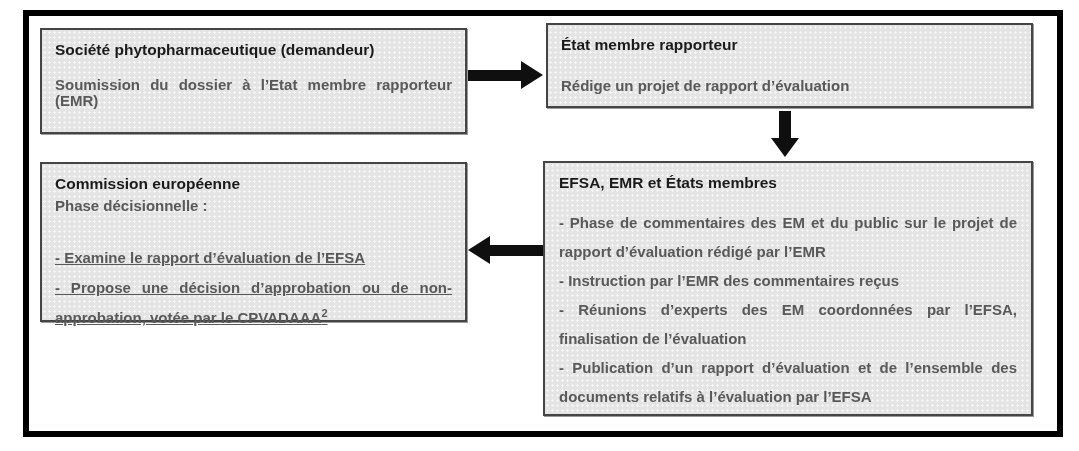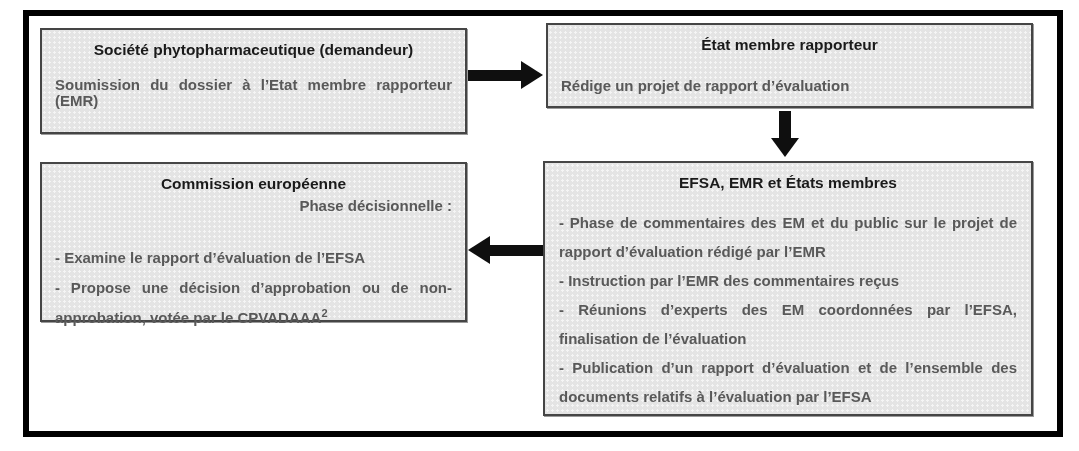--- a/index.html
+++ b/index.html
@@ -30,37 +30,37 @@
     font-weight: bold;
     font-size: 15px;
     box-shadow: 1px 1px 0 #9a9a9a;
   }
   .box-applicant  { left: 40px;  top: 28px;  width: 427px; height: 106px; padding: 8px 13px 0 13px; }
   .box-rapporteur { left: 546px; top: 23px;  width: 487px; height: 85px;  padding: 8px 13px 0 13px; }
   .box-efsa       { left: 543px; top: 161px; width: 490px; height: 255px; padding: 8px 14px 0 14px; }
   .box-commission { left: 40px;  top: 162px; width: 427px; height: 160px; padding: 8px 13px 0 13px; }
 
   .box-title {
-    text-align: center;
+    text-align: left;
     color: #1a1a1a;
     font-size: 15.5px;
     line-height: 23px;
     white-space: nowrap;
   }
   .box-subtitle {
-    text-align: right;
+    text-align: left;
     color: #595959;
     font-size: 15px;
     line-height: 22px;
   }
   .box-body { line-height: 16px; }
   .box-applicant  .box-body { margin-top: 16px; }
   .box-rapporteur .box-body { margin-top: 18px; line-height: 24px; }
   .box-efsa       .box-body { margin-top: 14px; line-height: 29px; }
-  .box-commission .box-body { margin-top: 26px; line-height: 30px; }
+  .box-commission .box-body { margin-top: 26px; line-height: 30px; text-decoration: underline; }
   .justify { text-align: justify; text-align-last: left; }
   sup { font-size: 11px; line-height: 0; }
 
   .arrow-h { position: absolute; display: flex; align-items: center; }
   .arrow-v { position: absolute; display: flex; flex-direction: column; align-items: center; }
   .shaft-h { width: 53px; height: 11px; background: #0f0f0f; }
   .shaft-v { width: 12px; height: 27px; background: #0f0f0f; }
   .head-right {
     width: 0; height: 0;
     border-top: 14px solid transparent;

